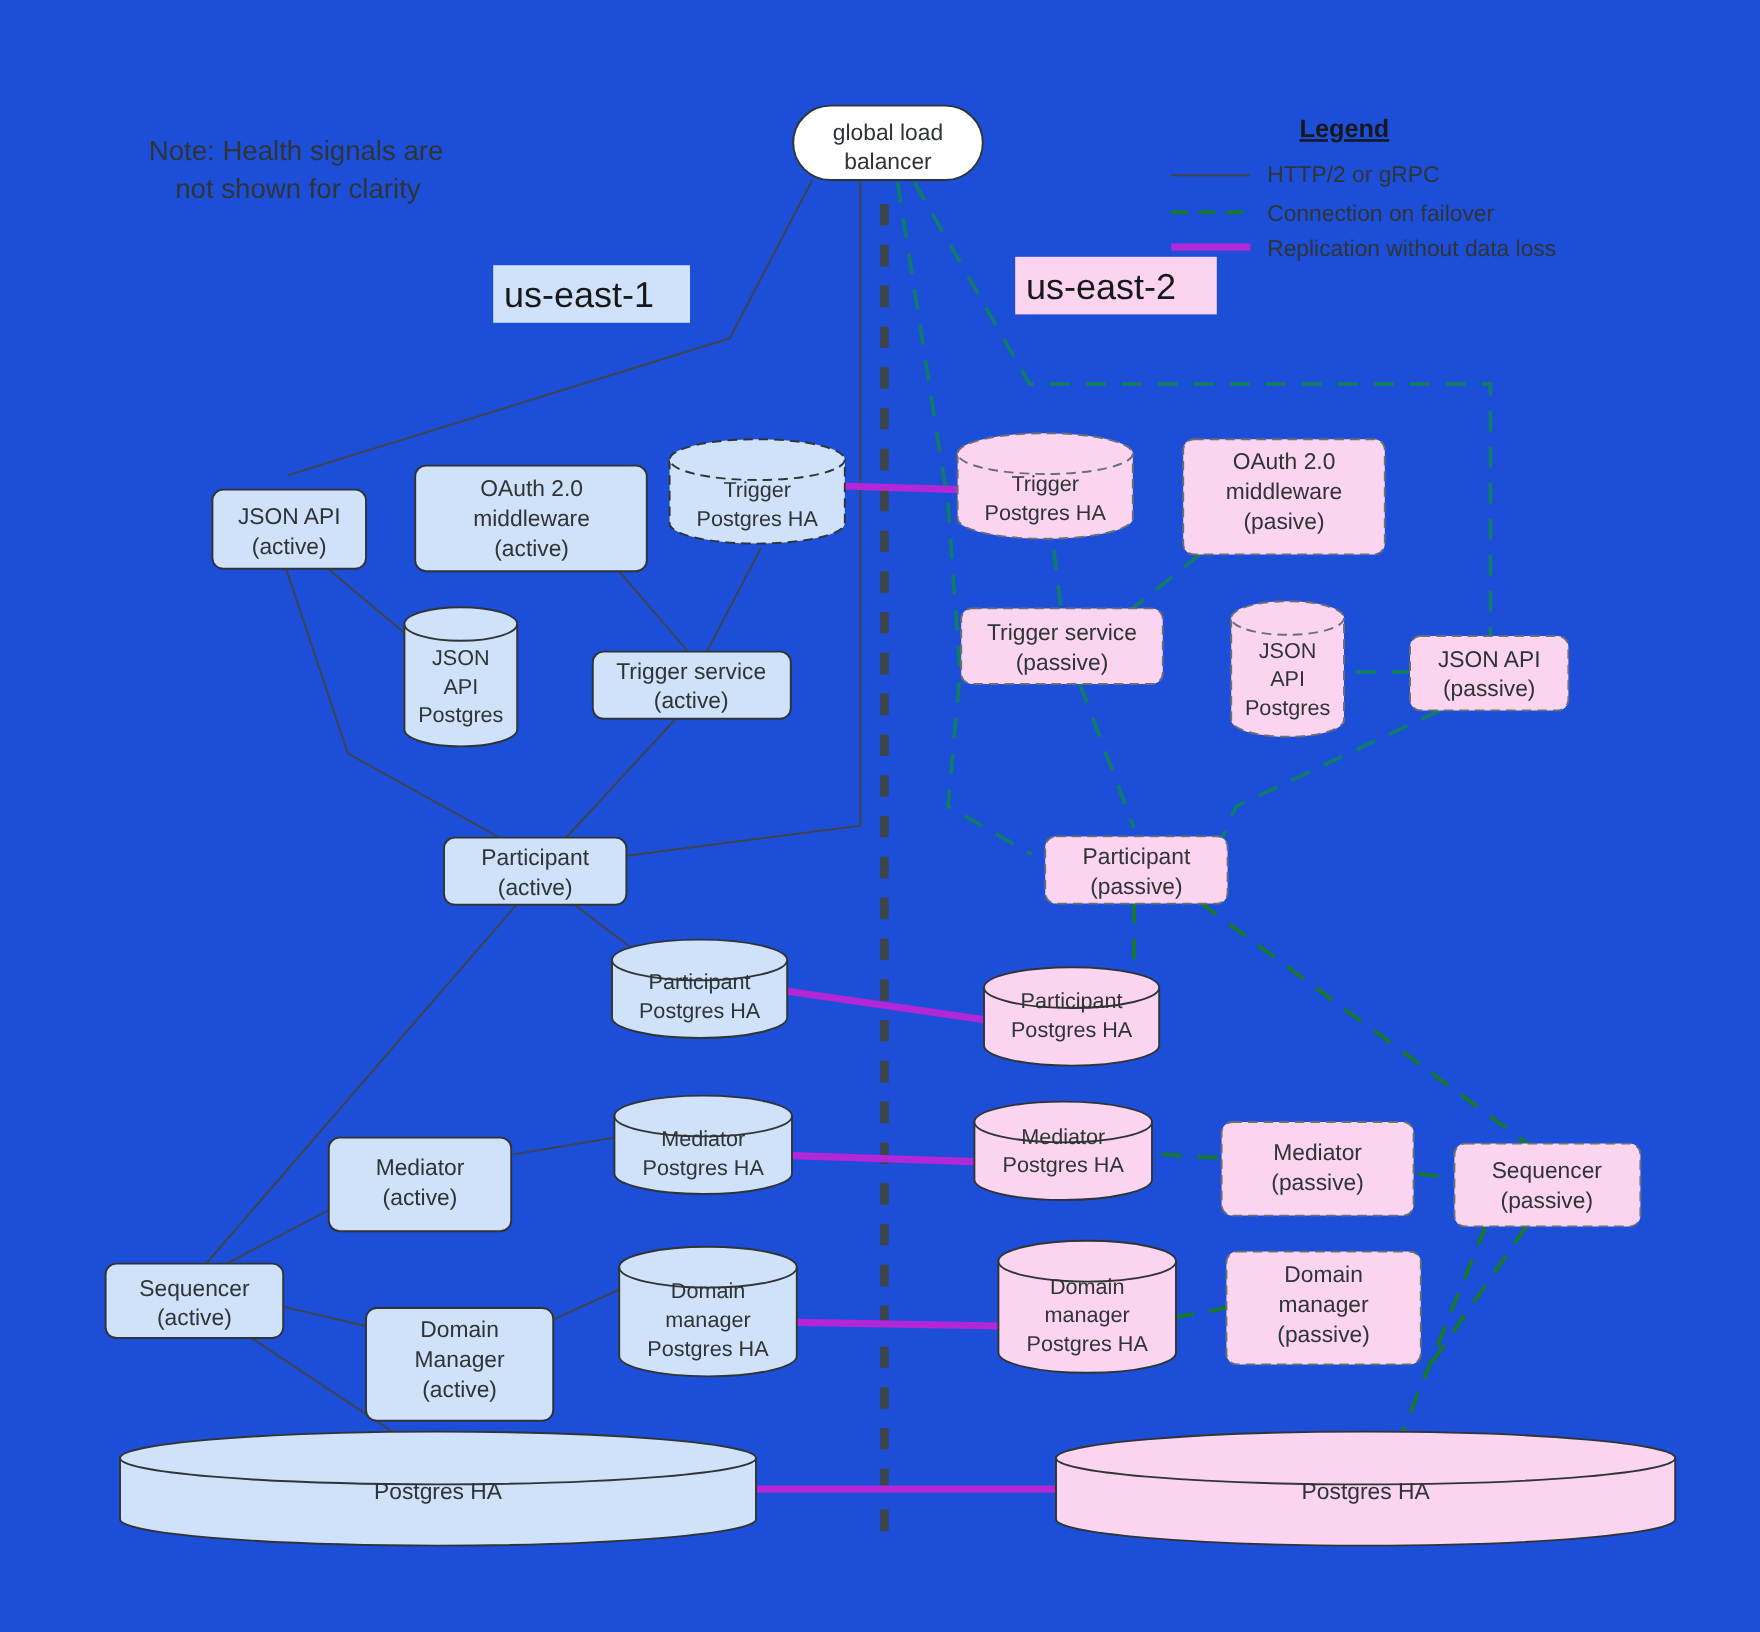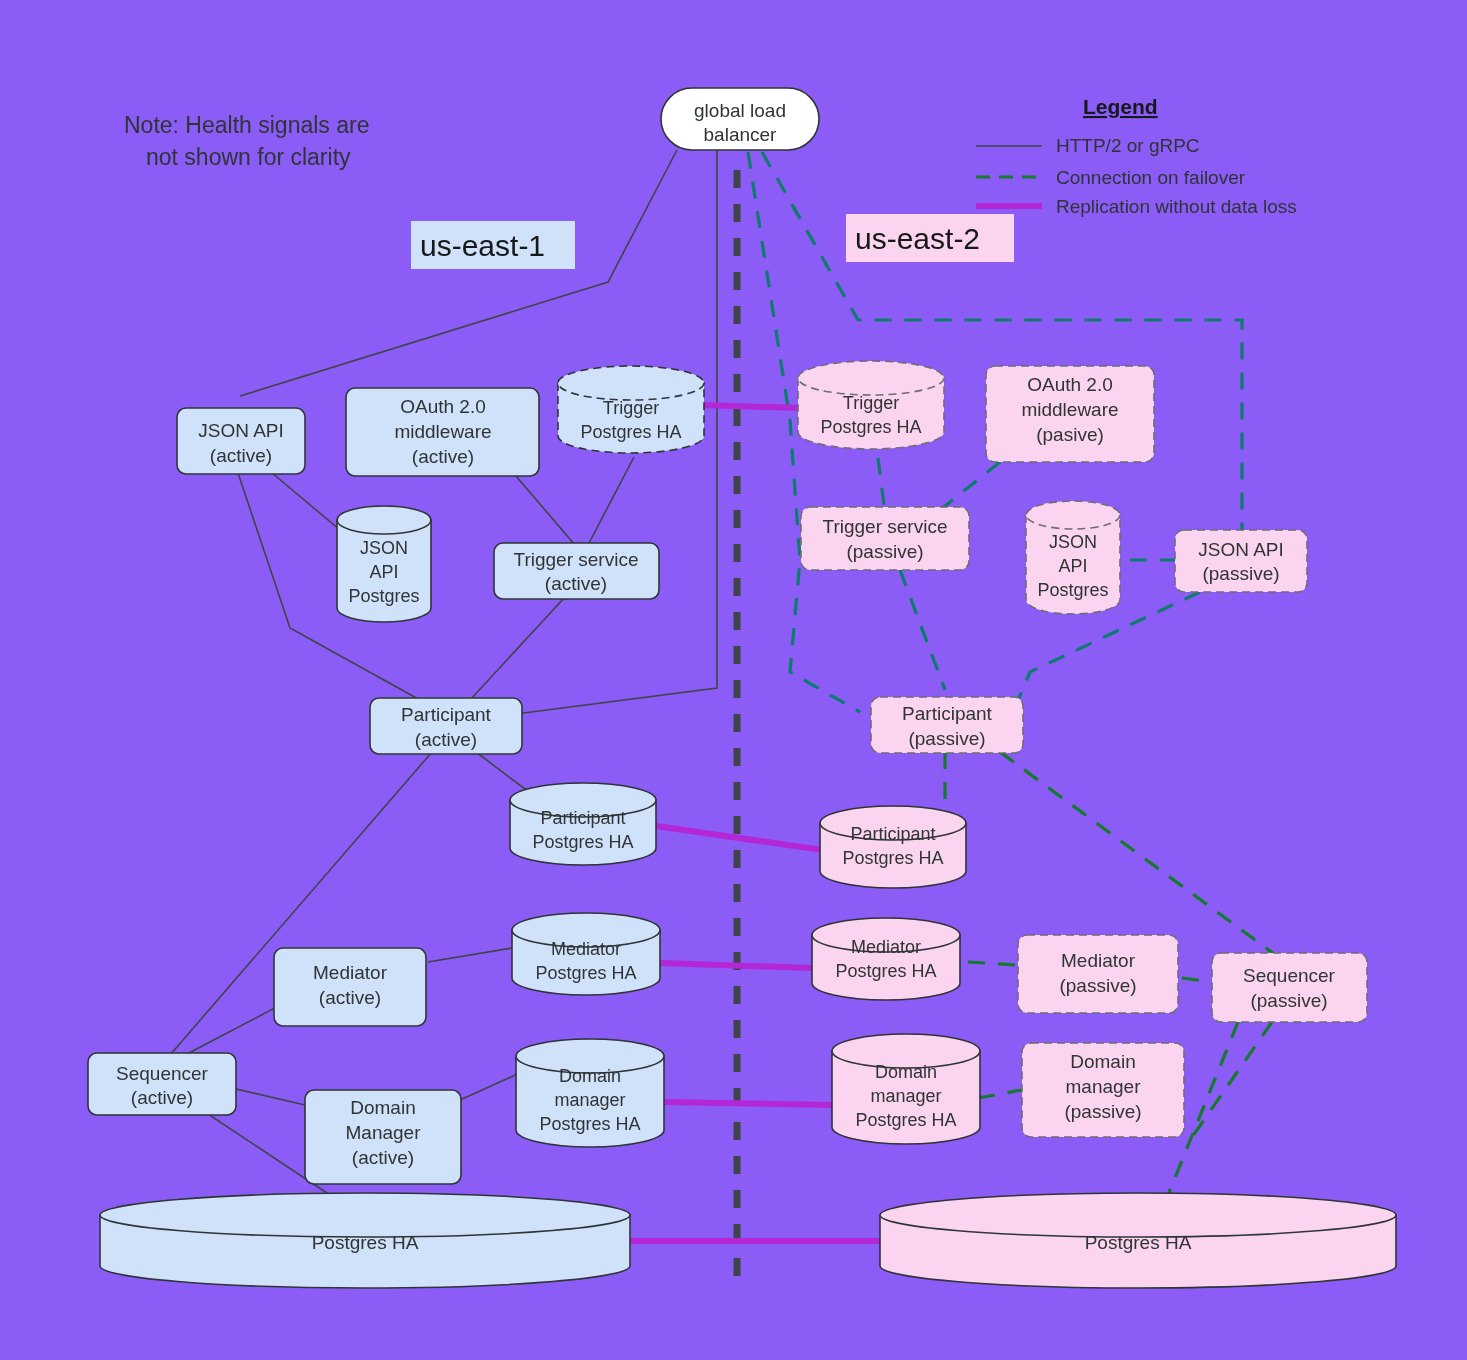--- a/index.html
+++ b/index.html
@@ -1,17 +1,17 @@
 <!DOCTYPE html>
 <html><head>
 <meta charset="utf-8">
 <style>
   html,body{margin:0;padding:0;background:#ffffff;}
   body{width:1467px;height:1360px;font-family:"Liberation Sans",sans-serif;}
-  #stage{position:relative;width:1467px;height:1360px;overflow:hidden;background:#8b5cf6;}
+  #stage{position:relative;width:1467px;height:1360px;overflow:hidden;background:#1d4ed8;}
   svg.layer{position:absolute;left:0;top:0;width:1467px;height:1360px;}
   svg.edges{z-index:1;}
   svg.nodes{z-index:2;}
   .nodeText{font-family:"Liberation Sans",sans-serif;fill:#2f3436;text-anchor:middle;}
   .t18{font-size:19px;}
   .t17{font-size:18px;}
   .note{font-size:23px;fill:#2f3436;font-family:"Liberation Sans",sans-serif;}
   .regionLabel{font-size:30px;fill:#16181a;font-family:"Liberation Sans",sans-serif;}
   .legendTitle{font-size:21px;font-weight:bold;fill:#16181a;font-family:"Liberation Sans",sans-serif;text-decoration:underline;}
   .legendText{font-size:19px;fill:#2f3436;font-family:"Liberation Sans",sans-serif;}

